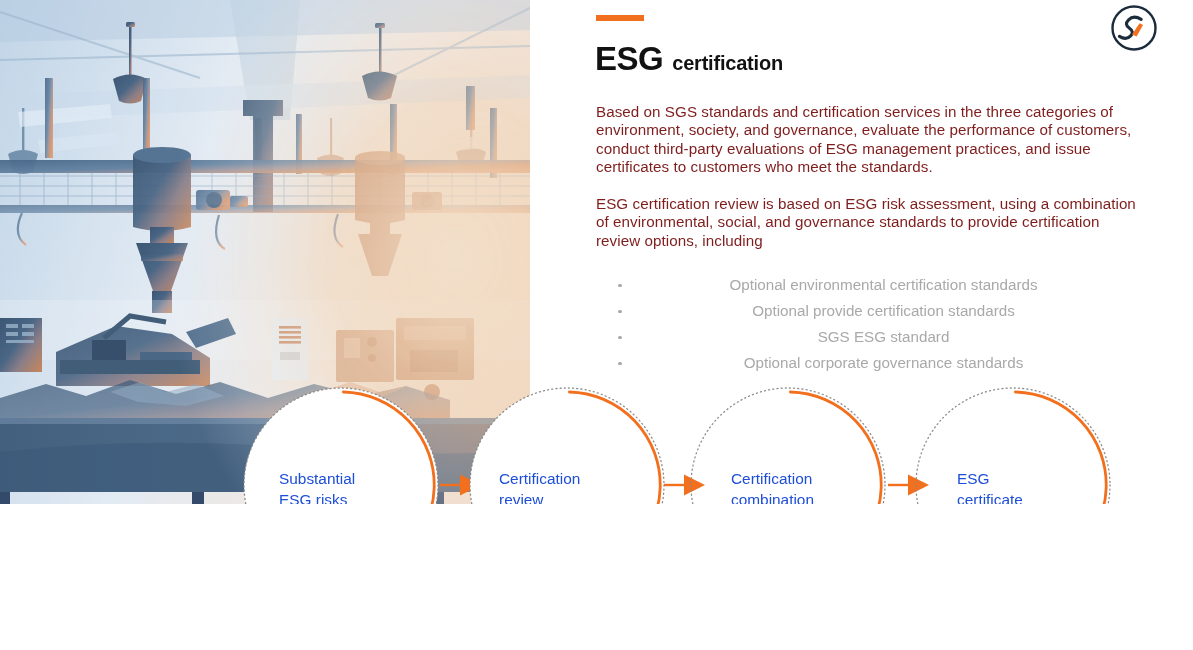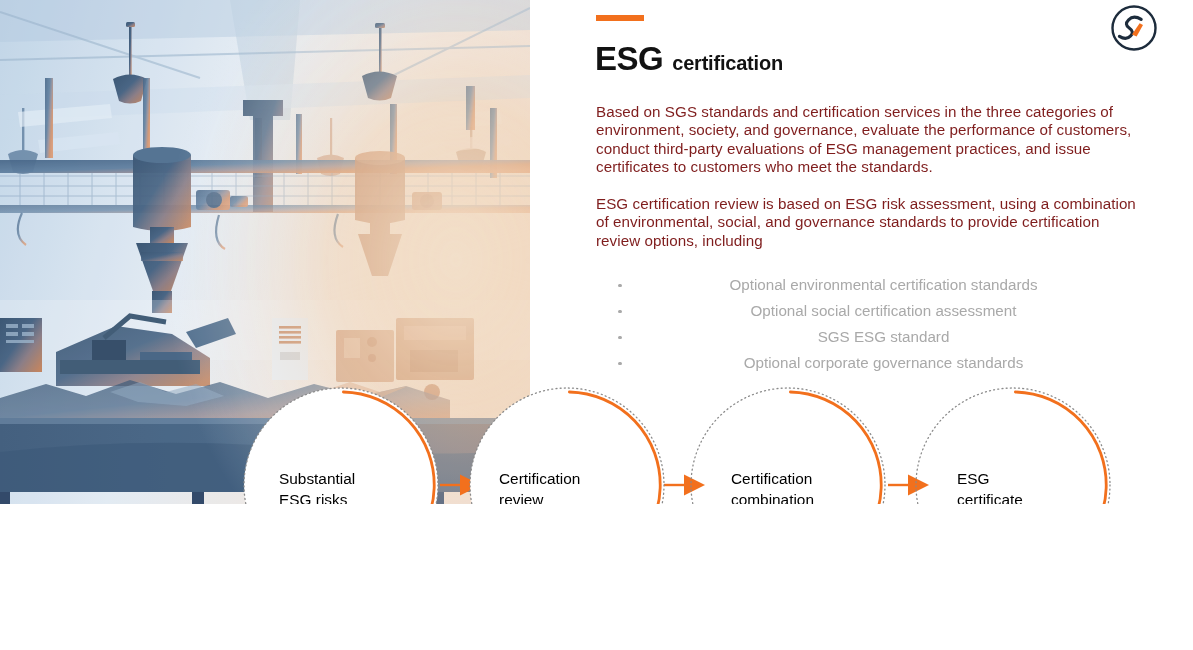--- a/index.html
+++ b/index.html
@@ -116,21 +116,21 @@
   #flow {
     position: absolute;
     left: 0; top: 0;
     width: 1193px; height: 650px;
     pointer-events: none;
   }
   .step-label {
     position: absolute;
     font-size: 15.4px;
     line-height: 21px;
-    color: #000000;
+    color: #1d4ed8;
     white-space: pre-line;
   }
 </style>
 </head>
 <body>
 
 <div id="slide">
 
   <div id="photo-panel">
     <svg class="photo-svg" viewBox="0 0 530 650" preserveAspectRatio="xMidYMid slice">
@@ -382,21 +382,21 @@
     <div id="title-row">
       <span id="title-main">ESG</span>
       <span id="title-sub">certification</span>
     </div>
 
     <p class="para" id="para-1">Based on SGS standards and certification services in the three categories of environment, society, and governance, evaluate the performance of customers, conduct third-party evaluations of ESG management practices, and issue certificates to customers who meet the standards.</p>
     <p class="para" id="para-2">ESG certification review is based on ESG risk assessment, using a combination of environmental, social, and governance standards to provide certification review options, including</p>
 
     <ul id="bullets">
       <li>Optional environmental certification standards</li>
-      <li>Optional social certification assessment</li>
+      <li>Optional provide certification standards</li>
       <li>SGS ESG standard</li>
       <li>Optional corporate governance standards</li>
     </ul>
 
     <svg id="round-logo" viewBox="0 0 52 52">
       <circle cx="26" cy="26" r="21.5" fill="none" stroke="#1d2c3c" stroke-width="2.4"></circle>
       <path d="M33.2 17.4 q-7.6 -4.6 -12.6 0.4 q-4.6 4.6 0.6 8.2 q5.6 3.8 1.2 8.2 q-4.4 4.4 -11.0 0.2" fill="none" stroke="#1d2c3c" stroke-width="3.1" stroke-linecap="round"></path>
       <path d="M31.6 21.3 L24.0 32.6 L28.6 34.4 L35.0 23.1 Z" fill="#f2701d"></path>
     </svg>
 

